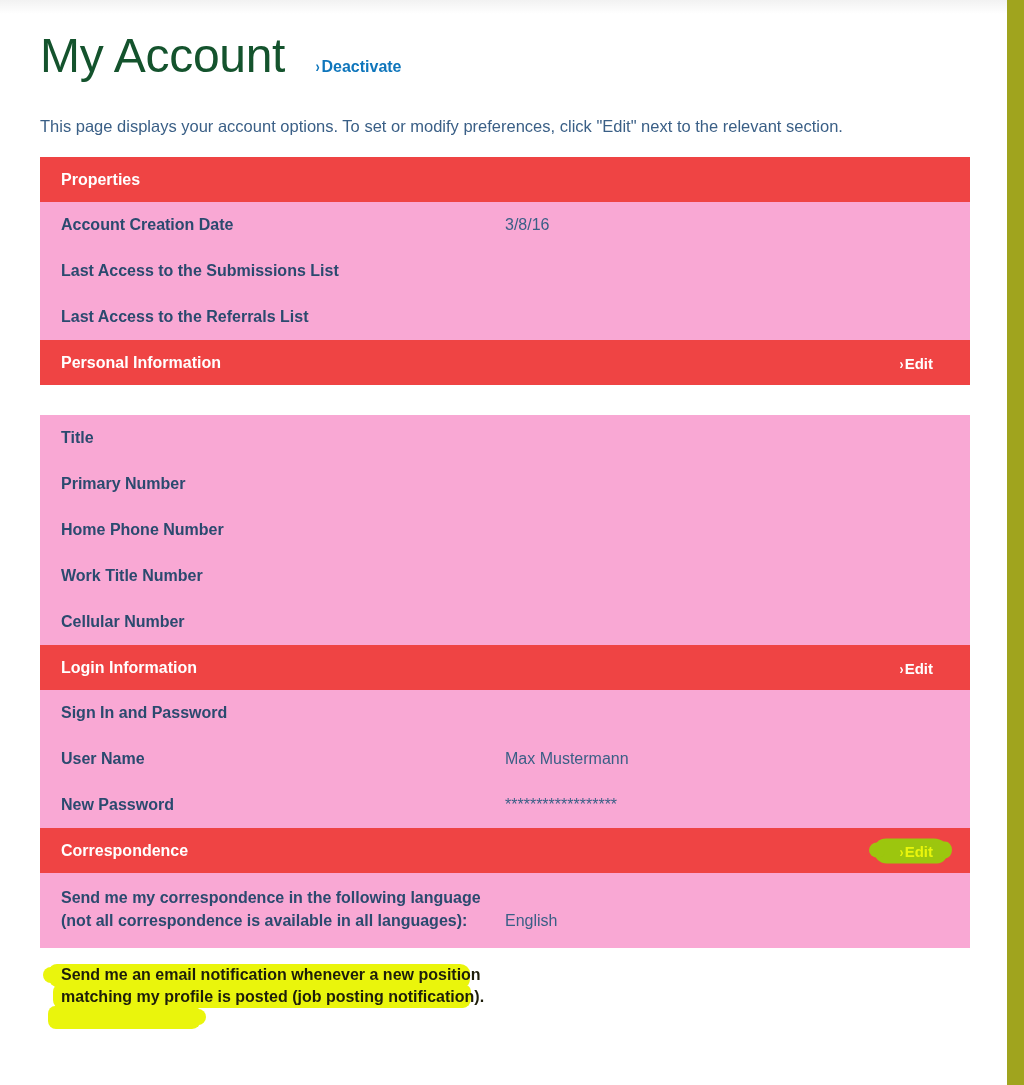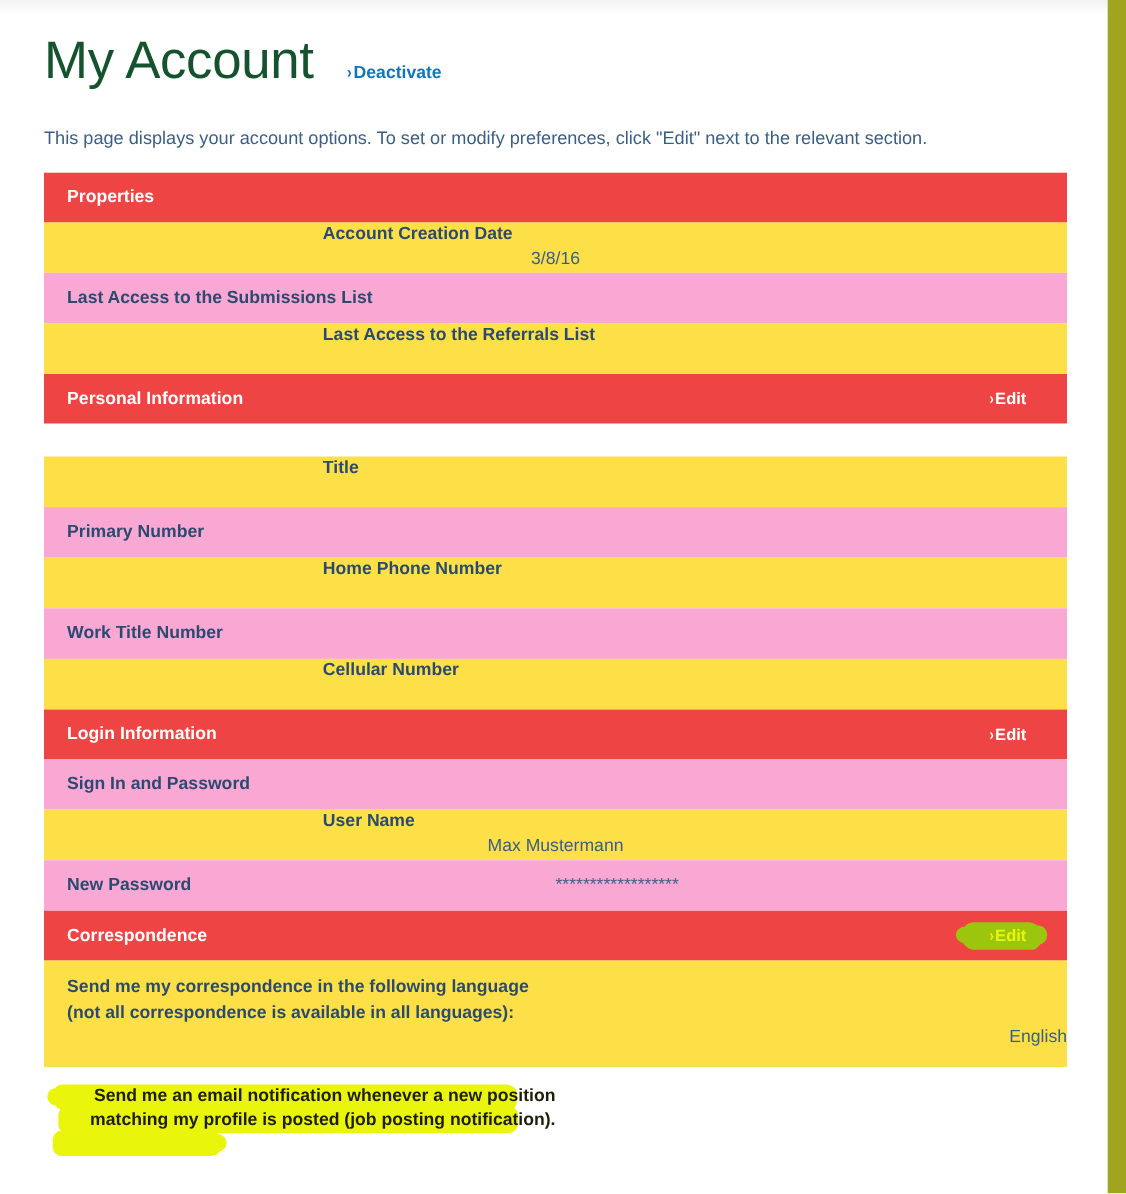--- a/index.html
+++ b/index.html
@@ -124,21 +124,21 @@
     transform: translateY(-50%);
     font-size: 15px;
     font-weight: bold;
     color: #ffffff;
     text-decoration: none;
     cursor: pointer;
     white-space: nowrap;
   }
 
   
-  .row-alt  { background: #fde047; flex-direction: column; }
+  .row-alt  { background: #f9a8d4; }
   .row-plain{ background: #f9a8d4; }
   .row-h {
     height: 46px;
     align-items: center;
   }
 
   .row-tall {
     padding: 14px 0 16px 0;
     align-items: flex-start;
   }
@@ -196,21 +196,20 @@
     white-space: nowrap;
   }
 
   
   .notif-row {
     display: flex;
     align-items: flex-start;
     margin: 16px 0 0 40px;
     width: 930px;
     position: relative;
-    text-align: right;
   }
   .notif-label {
     width: 465px;
     box-sizing: border-box;
     padding-left: 21px;
     position: relative;
   }
   .notif-label .txt {
     position: relative;
     z-index: 2;

